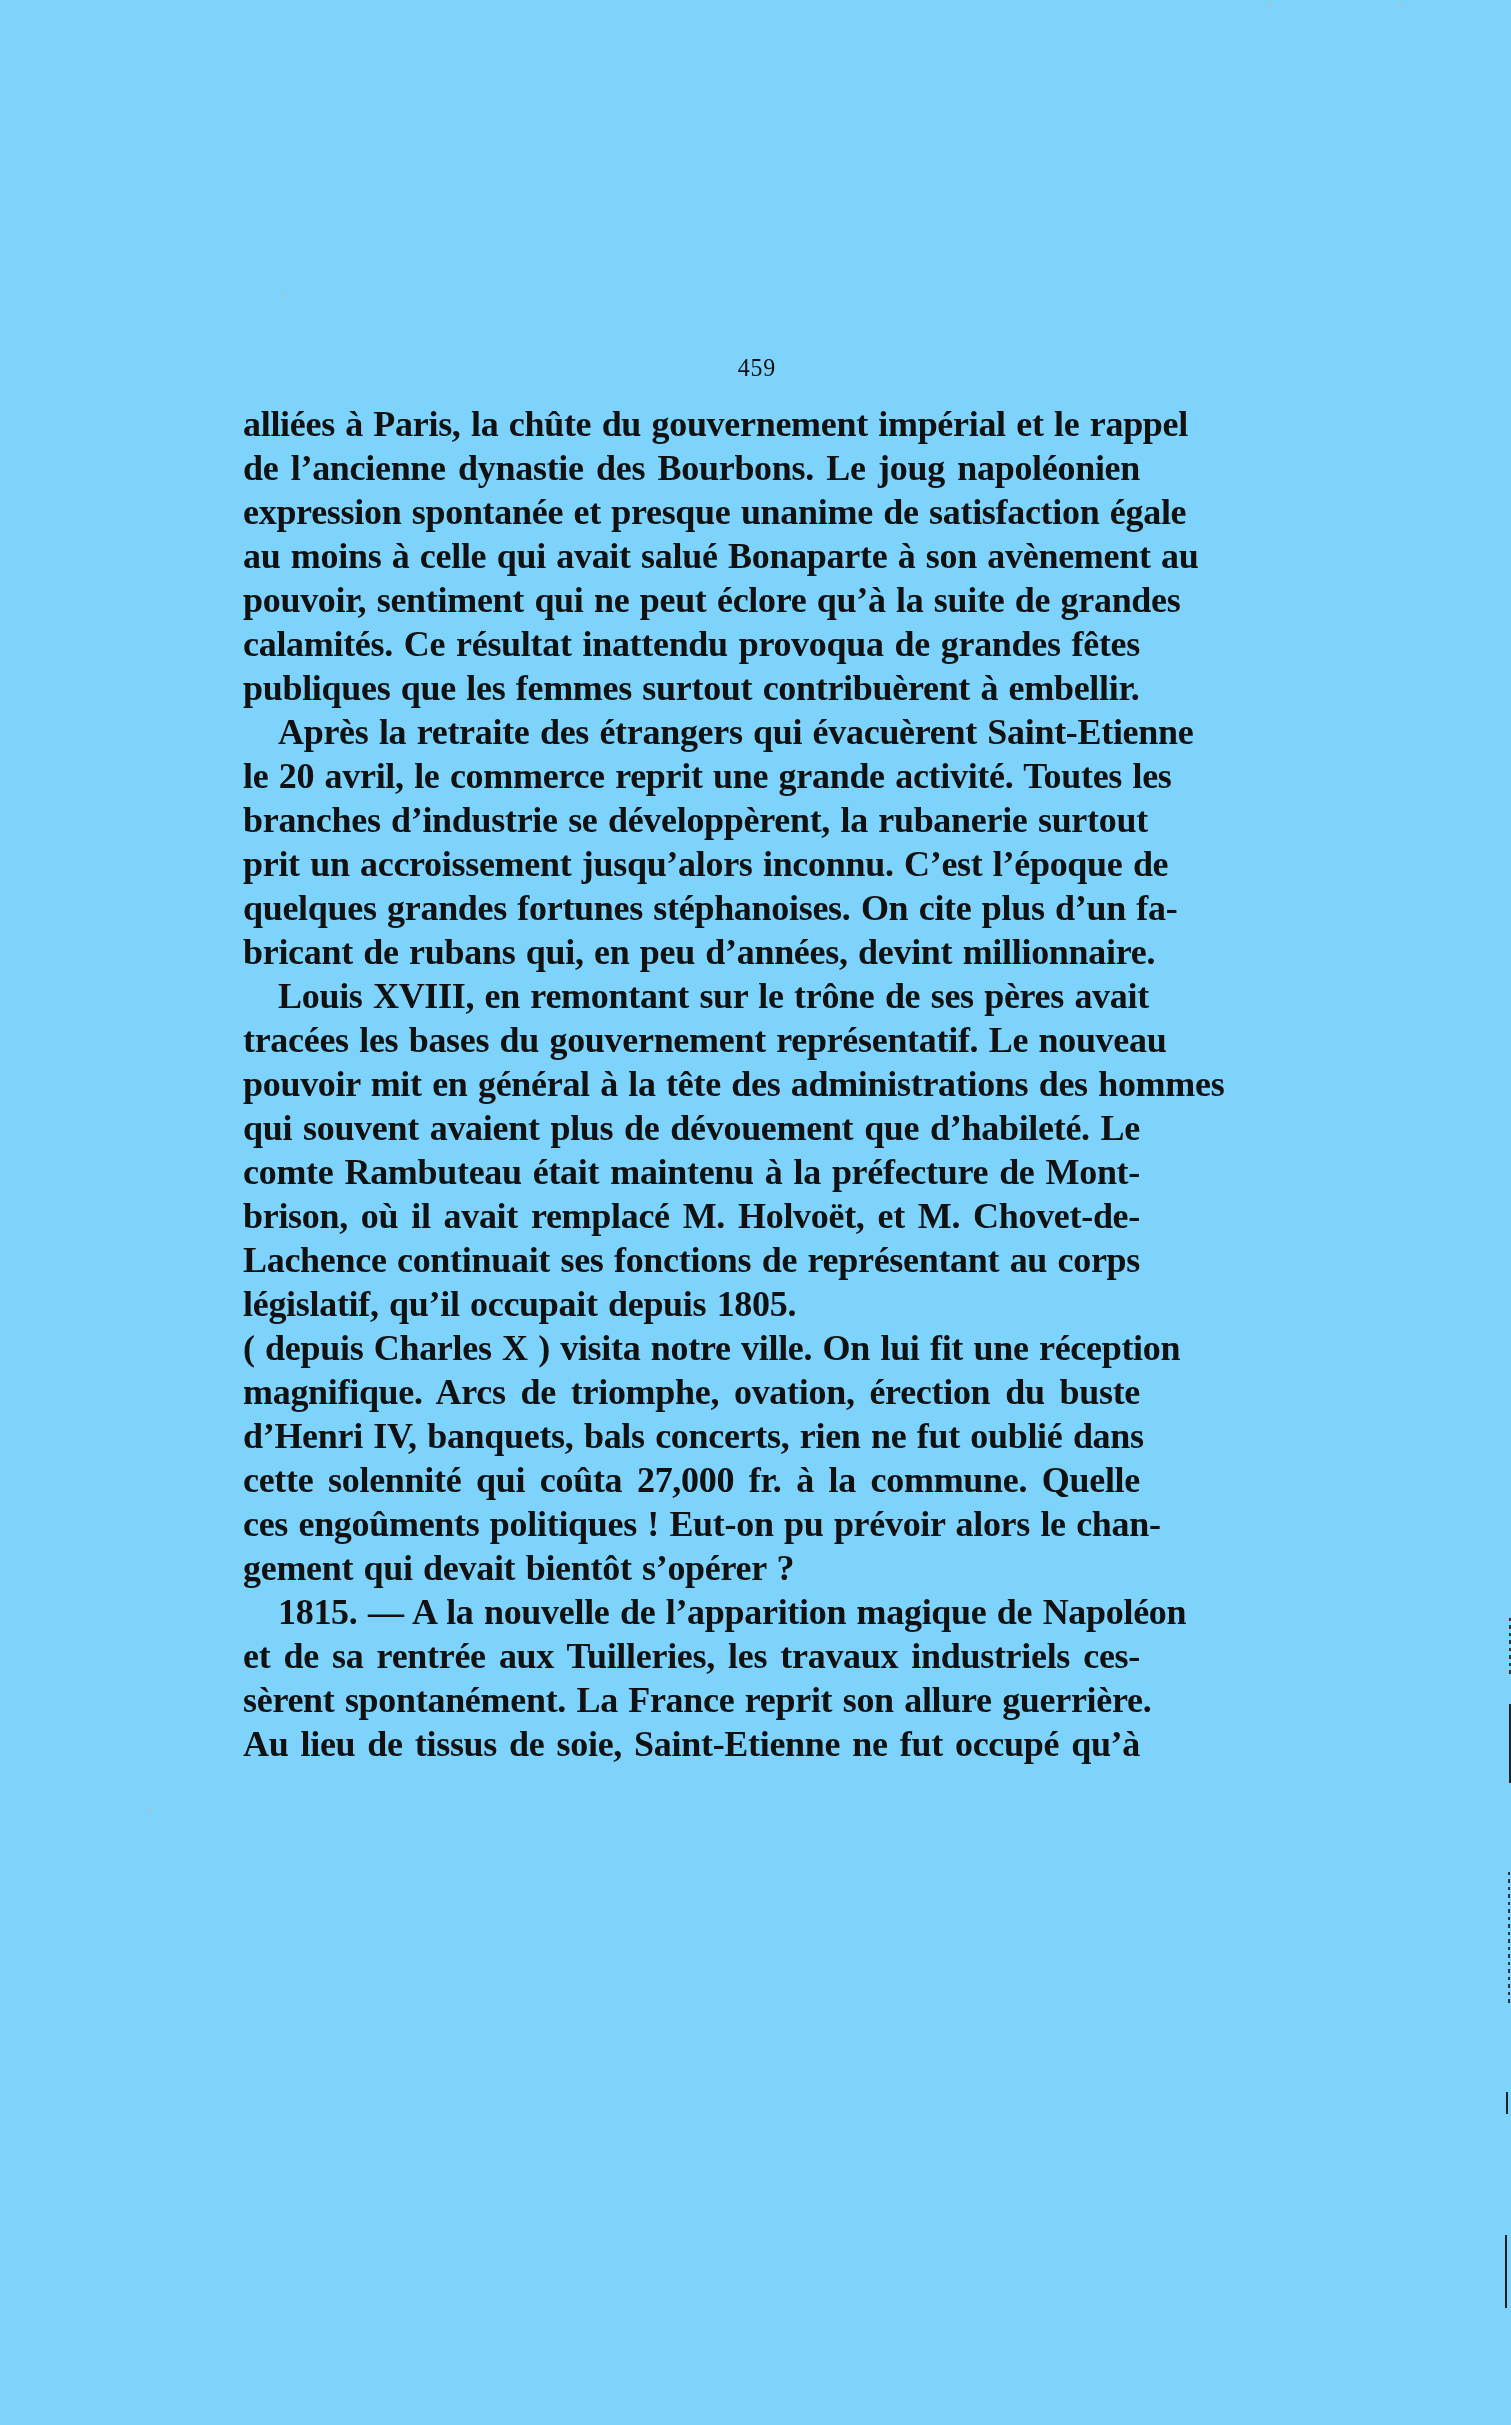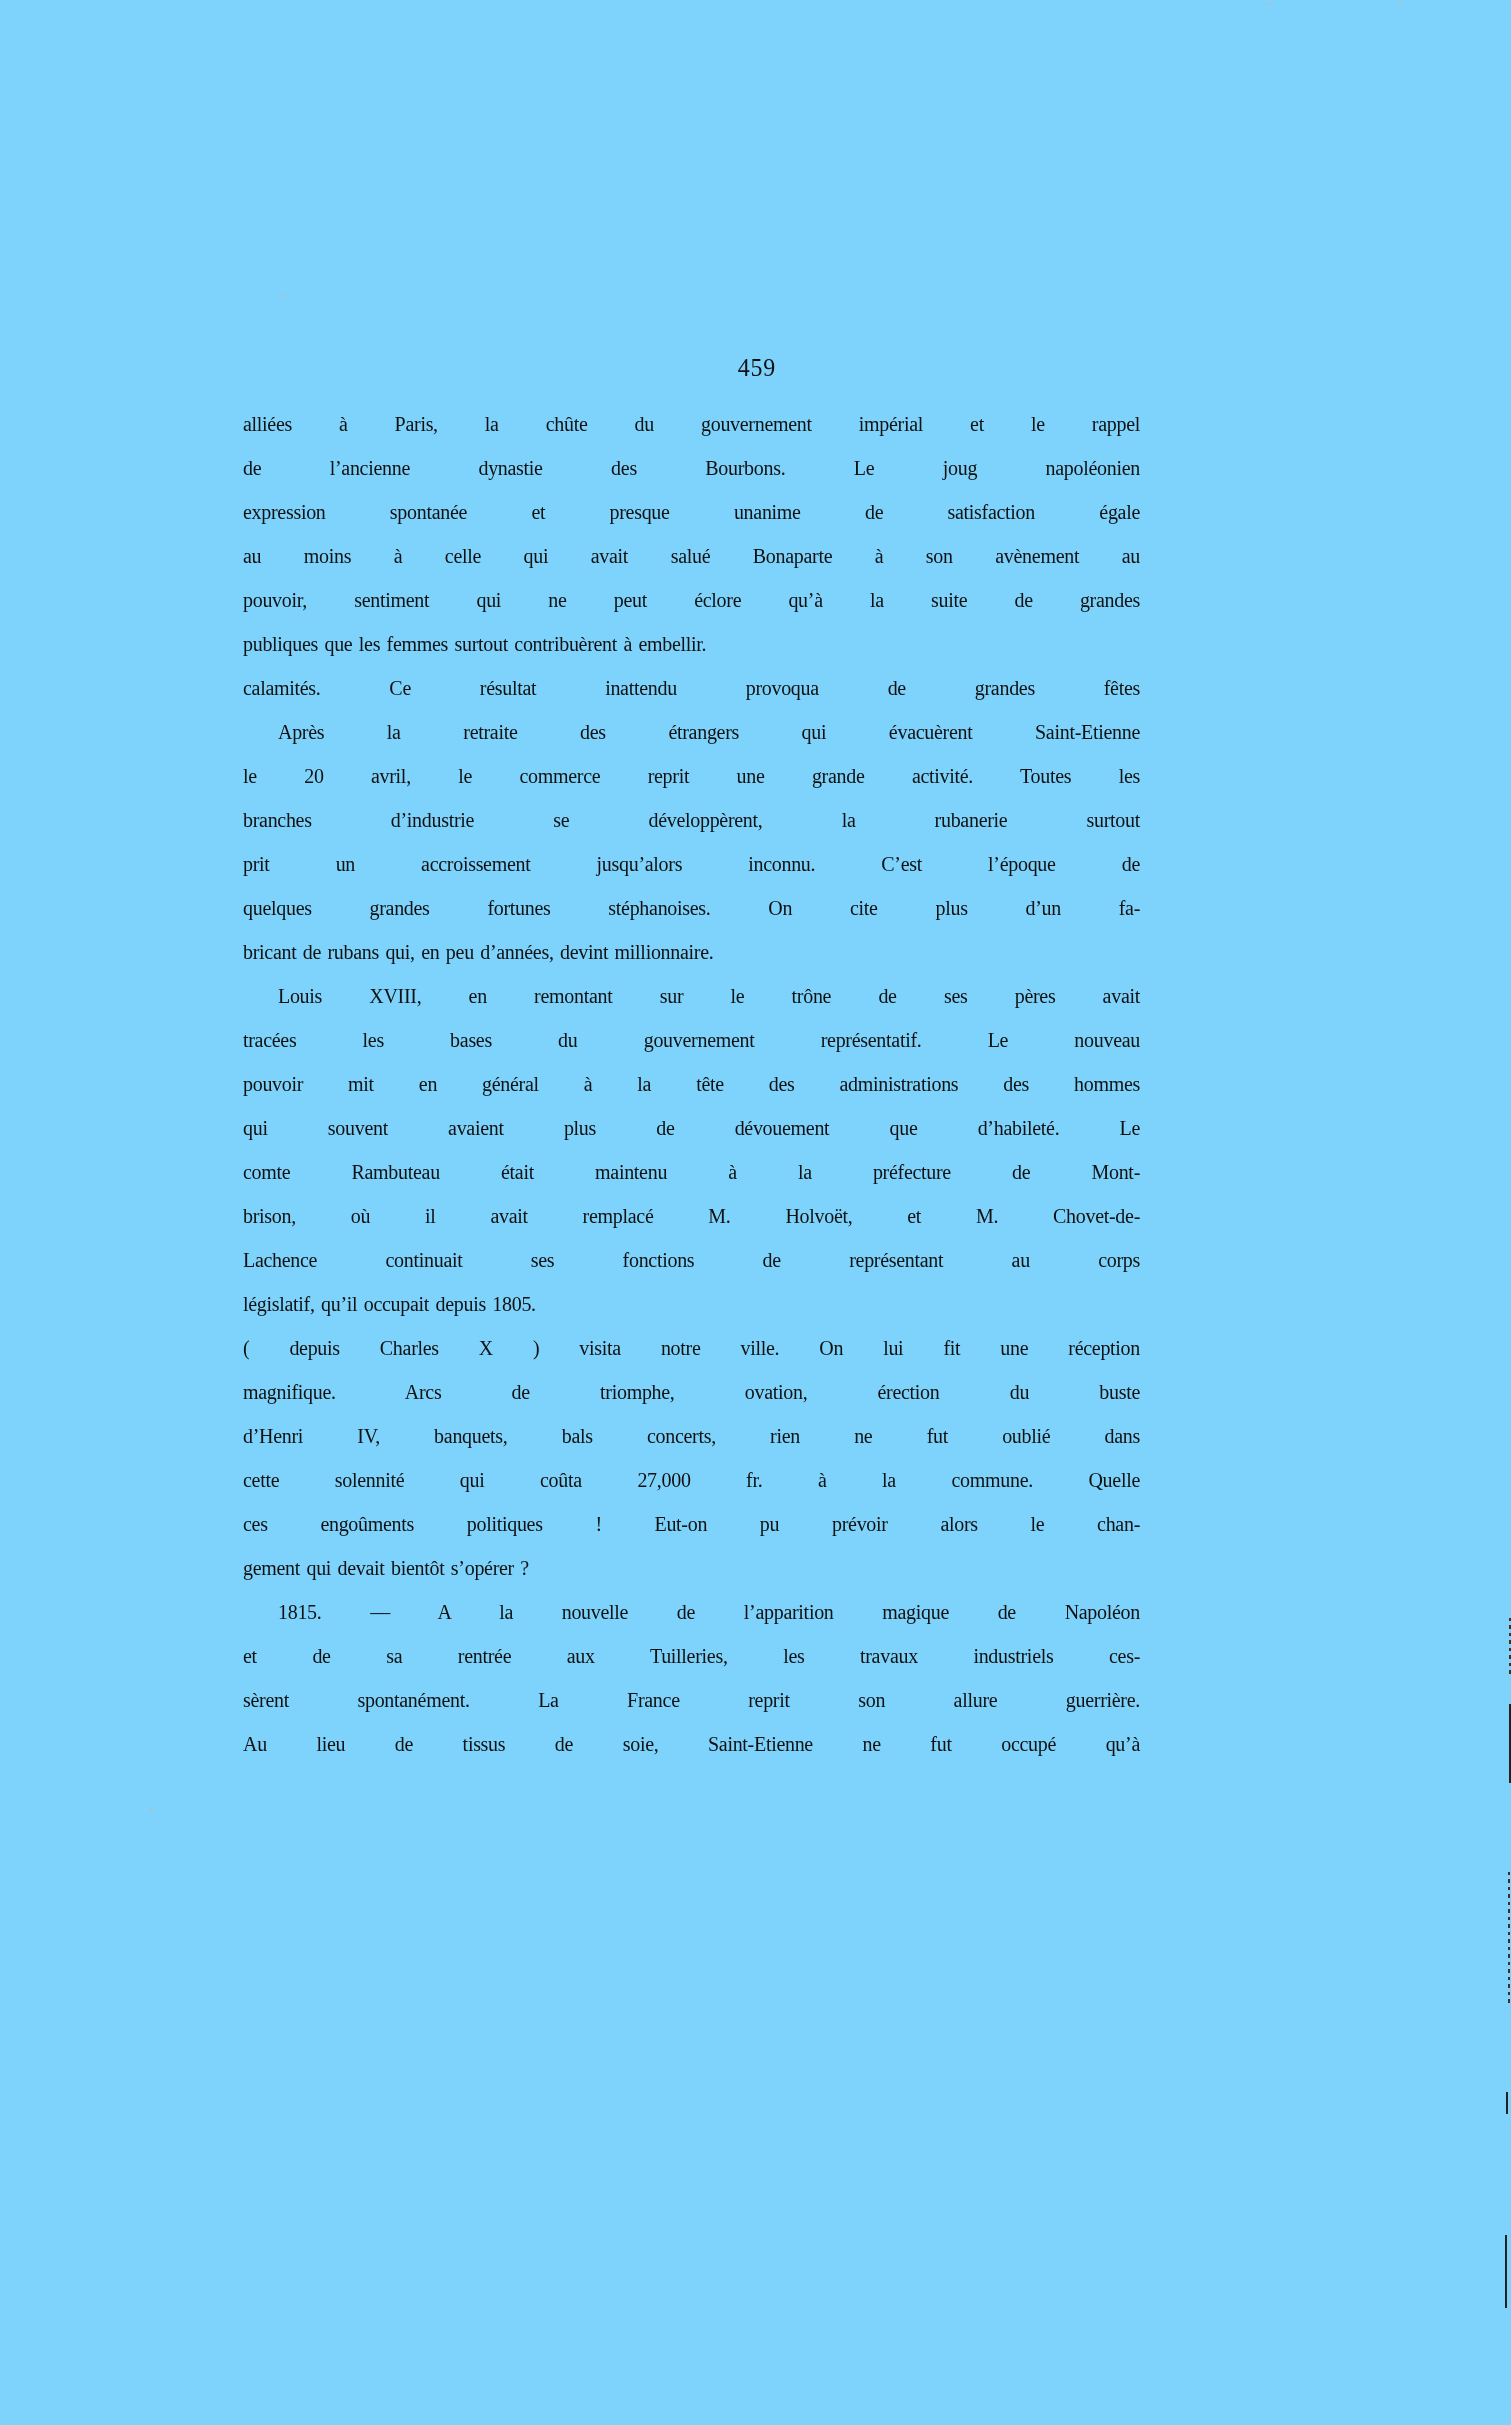--- a/index.html
+++ b/index.html
@@ -44,27 +44,28 @@
     .text-block {
       position: absolute;
       left: 243px;
       top: 402px;
       width: 897px;
     }
     .line {
       display: block;
       height: 44px;
       line-height: 44px;
-      font-size: 20px;
+      font-size: 36px;
       white-space: nowrap;
       text-align: justify;
       text-align-last: justify;
       font-stretch: condensed;
       letter-spacing: -0.3px;
       word-spacing: 1.7px;
+      font-weight: bold;
     }
     .line.indent {
       padding-left: 35px;
     }
     .line.last {
       text-align-last: left;
     }
     .edge-mark {
       position: absolute;
       width: 1.7px;
@@ -90,22 +91,22 @@
   </div>
 
   <div class="text-block">
 
     <div class="paragraph">
       <span class="line">alliées à Paris, la chûte du gouvernement impérial et le rappel</span>
       <span class="line">de l’ancienne dynastie des Bourbons. Le joug napoléonien</span>
       <span class="line">expression spontanée et presque unanime de satisfaction égale</span>
       <span class="line">au moins à celle qui avait salué Bonaparte à son avènement au</span>
       <span class="line">pouvoir, sentiment qui ne peut éclore qu’à la suite de grandes</span>
+      <span class="line">calamités. Ce résultat inattendu provoqua de grandes fêtes</span>
       <span class="line last">publiques que les femmes surtout contribuèrent à embellir.</span>
-      <span class="line">calamités. Ce résultat inattendu provoqua de grandes fêtes</span>
     </div>
 
     <div class="paragraph">
       <span class="line indent">Après la retraite des étrangers qui évacuèrent Saint-Etienne</span>
       <span class="line">le 20 avril, le commerce reprit une grande activité. Toutes les</span>
       <span class="line">branches d’industrie se développèrent, la rubanerie surtout</span>
       <span class="line">prit un accroissement jusqu’alors inconnu. C’est l’époque de</span>
       <span class="line">quelques grandes fortunes stéphanoises. On cite plus d’un fa-</span>
       <span class="line last">bricant de rubans qui, en peu d’années, devint millionnaire.</span>
     </div>

